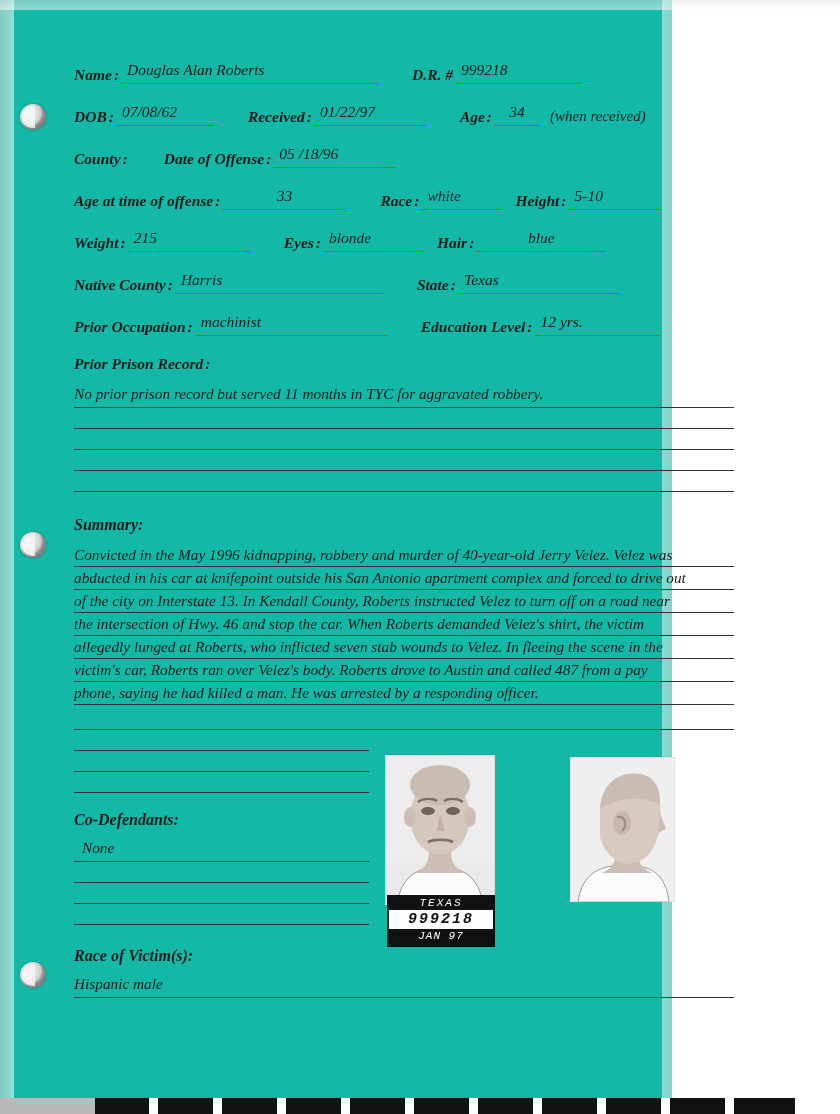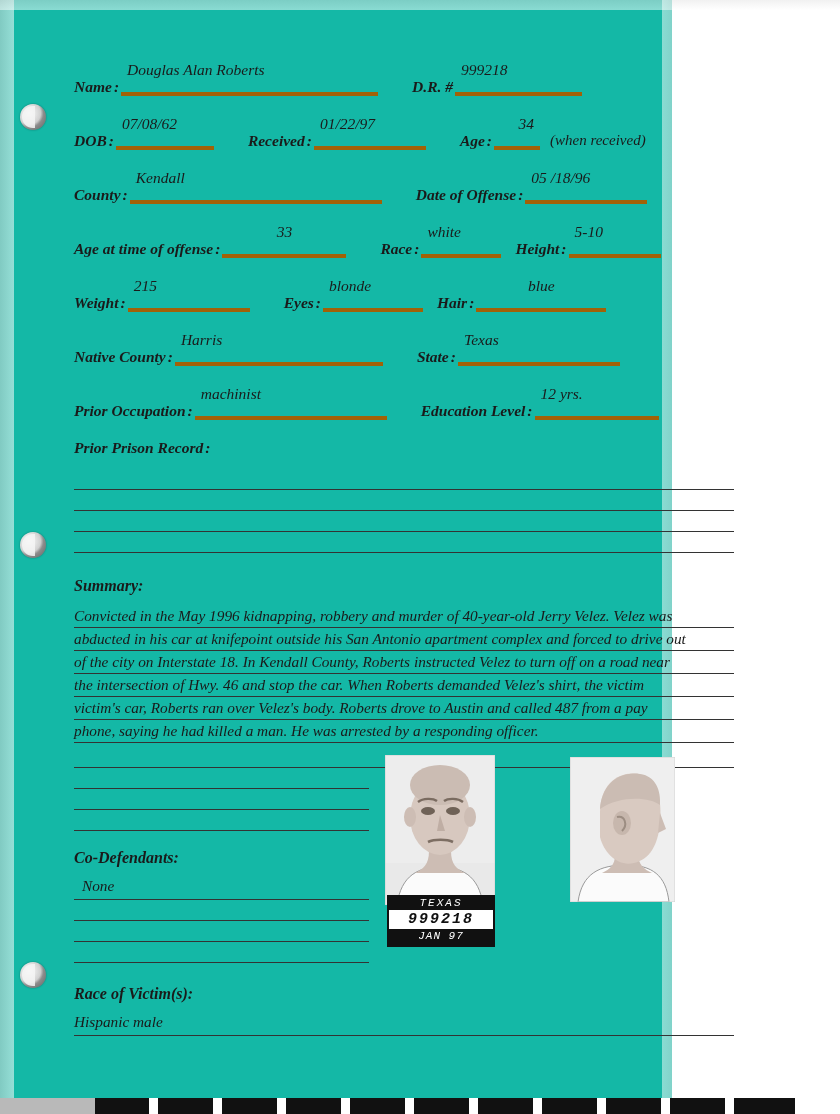--- a/index.html
+++ b/index.html
@@ -84,22 +84,22 @@
   }
   .lbl {
     font-weight: bold;
     font-family: "Liberation Serif", serif;
     font-size: 15.5px;
     padding-right: 2px;
   }
   .val {
     font-family: "Liberation Serif", serif;
     font-size: 15.5px;
-    border-bottom: 4px solid #a16207;
-    padding: 0 6px 13px 6px;
+    border-bottom: 1px solid #a16207;
+    padding: 0 6px 4px 6px;
     display: inline-block;
     min-height: 17px;
   }
   .note {
     font-size: 15px;
     padding-left: 10px;
   }
   .spacer-sm { width: 14px; display: inline-block; }
   .spacer-md { width: 34px; display: inline-block; }
 
@@ -232,28 +232,27 @@
       <span class="lbl">DOB</span>
       <span class="lbl">:</span>
       <span class="val" style="width:86px;">07/08/62</span>
       <span class="spacer-md"></span>
       <span class="lbl">Received</span>
       <span class="lbl">:</span>
       <span class="val" style="width:100px; text-align:left;">01/22/97</span>
       <span class="spacer-md"></span>
       <span class="lbl">Age</span>
       <span class="lbl">:</span>
-      <span class="val" style="width:34px; text-align:right;">34</span>
+      <span class="val" style="width:34px; text-align:center;">34</span>
       <span class="note">(when received)</span>
     </div>
 
     <div class="row">
       <span class="lbl">County</span>
       <span class="lbl">:</span>
-      <span class="val" style="width:240px;">Kendall</span>
       <span class="spacer-md"></span>
       <span class="lbl">Date of Offense</span>
       <span class="lbl">:</span>
       <span class="val" style="width:110px;">05 /18/96</span>
     </div>
 
     <div class="row">
       <span class="lbl">Age at time of offense</span>
       <span class="lbl">:</span>
       <span class="val" style="width:112px; text-align:center;">33</span>
@@ -300,33 +299,37 @@
       <span class="lbl">:</span>
       <span class="val" style="width:112px;">12 yrs.</span>
     </div>
 
     <div class="row" style="margin-bottom:12px;">
       <span class="lbl">Prior Prison Record</span>
       <span class="lbl">:</span>
     </div>
 
     <div class="lines">
+      <div class="line" style="height:22px;">
+        <span style="font-size:15.3px;">No prior prison record but served 11 months in TYC for aggravated robbery.</span>
+      </div>
       <div class="line"></div>
       <div class="line"></div>
       <div class="line"></div>
       <div class="line"></div>
     </div>
 
     <div class="section-label" style="margin-top:24px;">Summary:</div>
 
     <div class="para">
       <div class="para-line">Convicted in the May 1996 kidnapping, robbery and murder of 40-year-old Jerry Velez. Velez was</div>
       <div class="para-line">abducted in his car at knifepoint outside his San Antonio apartment complex and forced to drive out</div>
-      <div class="para-line">of the city on Interstate 18. In Kendall County, Roberts instructed Velez to turn off on a road near</div>
+      <div class="para-line">of the city on Interstate 13. In Kendall County, Roberts instructed Velez to turn off on a road near</div>
       <div class="para-line">the intersection of Hwy. 46 and stop the car. When Roberts demanded Velez's shirt, the victim</div>
+      <div class="para-line">allegedly lunged at Roberts, who  inflicted seven stab wounds to Velez. In fleeing the scene in the</div>
       <div class="para-line">victim's car, Roberts ran over Velez's body. Roberts drove to Austin and called 487 from a pay</div>
       <div class="para-line">phone, saying he had killed a man. He was arrested by a responding officer.</div>
     </div>
 
     <div class="lines" style="margin-top:0;">
       <div class="line" style="height:24px;"></div>
       <div class="halfline"></div>
       <div class="halfline"></div>
       <div class="halfline"></div>
     </div>

